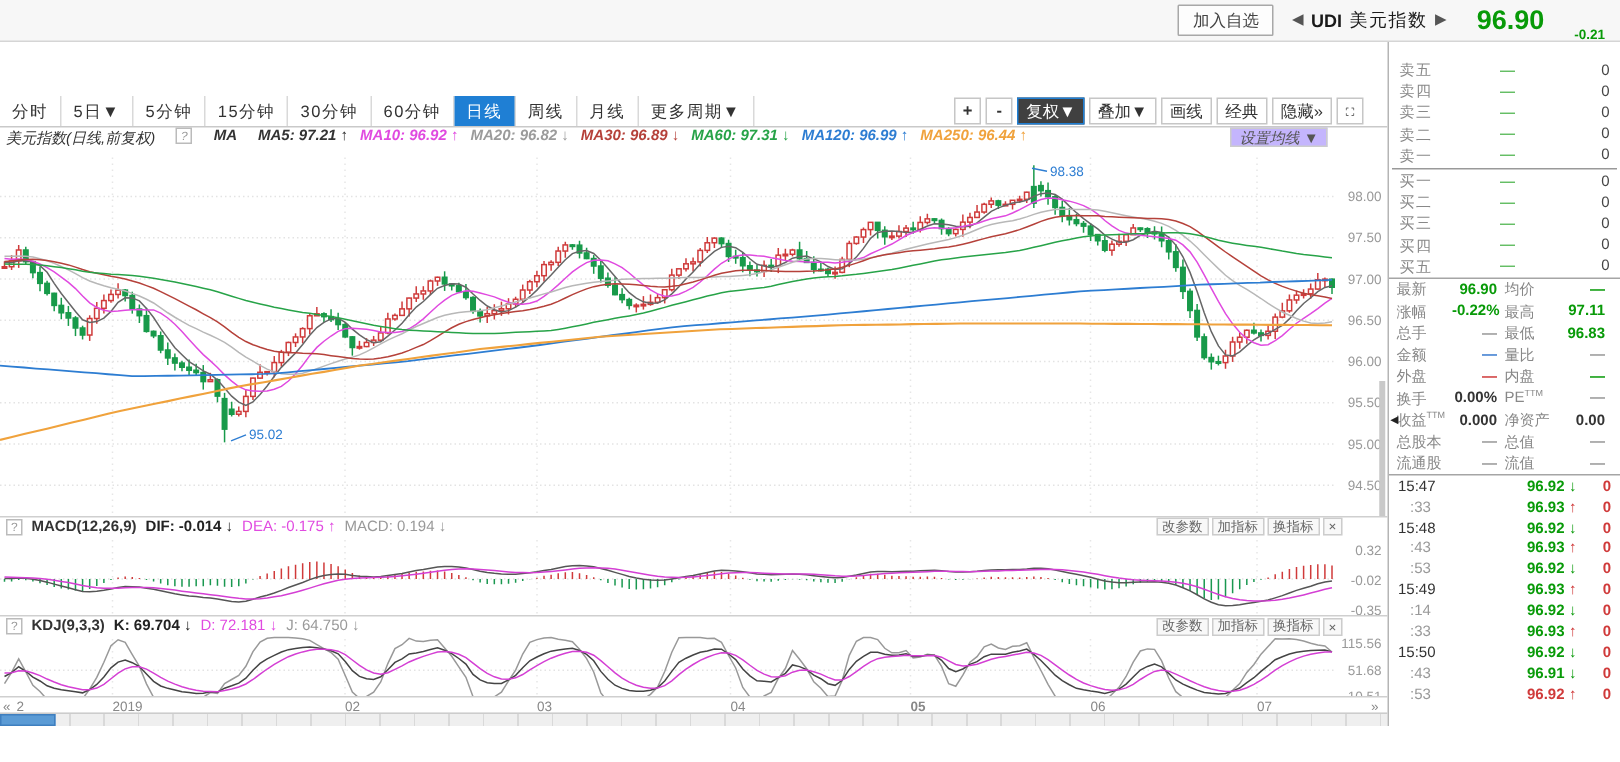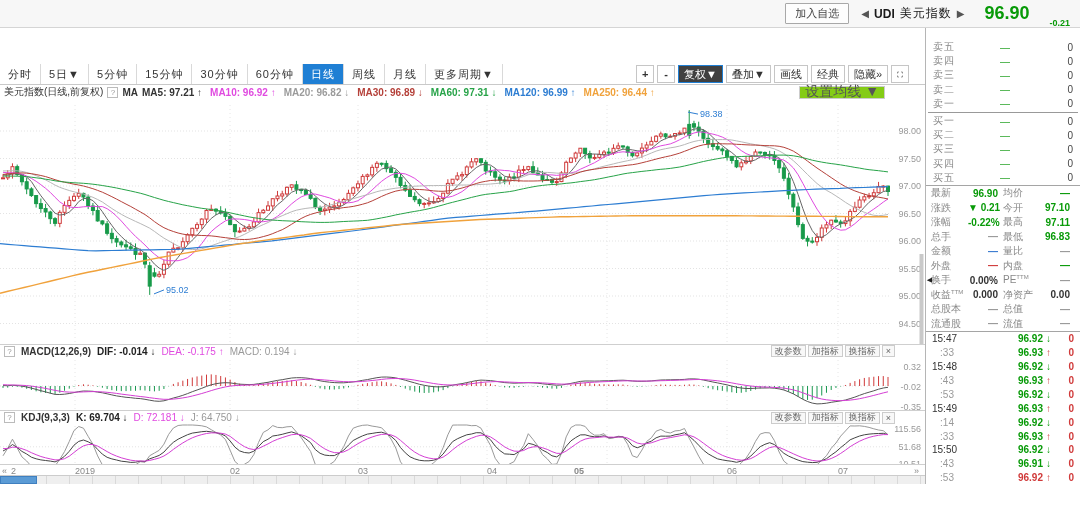--- a/index.html
+++ b/index.html
@@ -19,24 +19,24 @@
   .toolbar{height:24px;display:flex;align-items:stretch;border-bottom:1px solid #c9c9c9;font-size:11px;width:925px;}
   .ptab{padding:0 8px;display:flex;align-items:center;border-right:1px solid #d9d9d9;color:#333;cursor:pointer;letter-spacing:1px;white-space:nowrap;}
   .ptab.active{background:#1f7fd4;color:#fff;}
   .tool-right{margin-left:auto;display:flex;align-items:center;margin-right:16px;}
   .tbtn{border:1px solid #c6c6c6;padding:0 5px;height:18px;display:flex;align-items:center;color:#333;margin-left:3px;font-size:11px;background:#fff;cursor:pointer;white-space:nowrap;}
   .tbtn.active{background:#404040;color:#fff;border-color:#1f7fd4;}
   .tbtn.sq{width:18px;justify-content:center;font-weight:bold;}
   
   .main{display:flex;height:456px;}
   .chart-col{width:925px;display:flex;flex-direction:column;background:#fff;margin-top:36px;}
-  .ma-bar{height:16px;display:flex;align-items:center;gap:4px;font-size:10px;padding-left:4px;color:#333;white-space:nowrap;}
+  .ma-bar{height:16px;display:flex;gap:14px;font-size:10px;padding-left:4px;color:#333;white-space:nowrap;font-style:italic;}
   .help{width:11px;height:11px;border:1px solid #bbb;color:#999;font-size:8px;display:inline-flex;align-items:center;justify-content:center;flex:0 0 auto;}
   .ma-item{font-weight:bold;}
-  .ma-settings{margin-left:auto;margin-right:40px;border:1px solid #ccc;font-size:14px;color:#555;padding:0 5px;height:13px;display:flex;align-items:center;cursor:pointer;background:#84cc16;}
+  .ma-settings{margin-left:auto;margin-right:40px;border:1px solid #ccc;font-size:10px;color:#555;padding:0 5px;height:13px;display:flex;align-items:center;cursor:pointer;background:#c4b5fd;}
   svg{display:block;}
   .grid{stroke:#e3e3e3;stroke-dasharray:1,2;}
   .vgrid{stroke:#e6e6e6;stroke-dasharray:1,3;}
   .axis-label{fill:#999;font-size:9px;}
   .anno{fill:#2d7dd2;font-size:9px;}
   .pane-header{height:16px;display:flex;align-items:center;gap:6px;border-top:1px solid #cfcfcf;font-size:10px;padding-left:4px;color:#333;white-space:nowrap;}
   .ph-buttons{margin-left:auto;margin-right:30px;display:flex;gap:2px;align-items:center;}
   .phb{border:1px solid #ccc;color:#666;font-size:9px;padding:0 3px;height:12px;display:flex;align-items:center;background:#f8f8f8;cursor:pointer;}
   .date-axis{height:13px;position:relative;border-top:1px solid #cfcfcf;font-size:9px;color:#888;}
   .date-axis span{position:absolute;top:1px;}
@@ -799,21 +799,21 @@
           <text x="921" y="43" class="axis-label" text-anchor="end">-10.51</text>
         </svg>
 
       <div class="date-axis" id="date-axis">
           <span style="left: 2px;">«</span>
           <span style="left: 11px;">2</span>
           <span style="left: 75px;">2019</span>
           <span style="left: 230px;">02</span>
           <span style="left: 358px;">03</span>
           <span style="left: 487px;">04</span>
-          <span style="left: 574px; font-weight: bold;">05</span>
+          <span style="left: 607px; font-weight: bold;">05</span>
           <span style="left: 727px;">06</span>
           <span style="left: 838px;">07</span>
           <span style="left: 914px;">»</span>
         </div>
 
       <div class="navigator">
         <div class="nav-thumb"></div>
       </div>
     </div>
 
@@ -873,26 +873,20 @@
           </div>
         </div>
       <div class="details" id="details">
           <div class="dt-row">
             <span class="dt-l">最新</span>
             <span class="dt-v c-greenb">96.90</span>
             <span class="dt-l">均价</span>
             <span class="dt-v c-green">—</span>
           </div>
           <div class="dt-row">
-            <span class="dt-l">涨跌</span>
-            <span class="dt-v c-greenb">▼ 0.21</span>
-            <span class="dt-l">今开</span>
-            <span class="dt-v c-greenb">97.10</span>
-          </div>
-          <div class="dt-row">
             <span class="dt-l">涨幅</span>
             <span class="dt-v c-greenb">-0.22%</span>
             <span class="dt-l">最高</span>
             <span class="dt-v c-greenb">97.11</span>
           </div>
           <div class="dt-row">
             <span class="dt-l">总手</span>
             <span class="dt-v c-gray">—</span>
             <span class="dt-l">最低</span>
             <span class="dt-v c-greenb">96.83</span>

